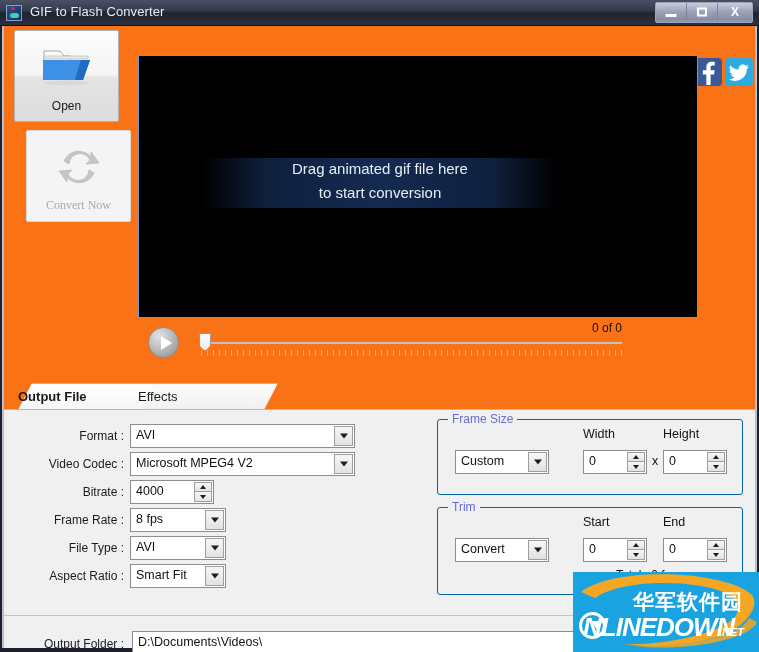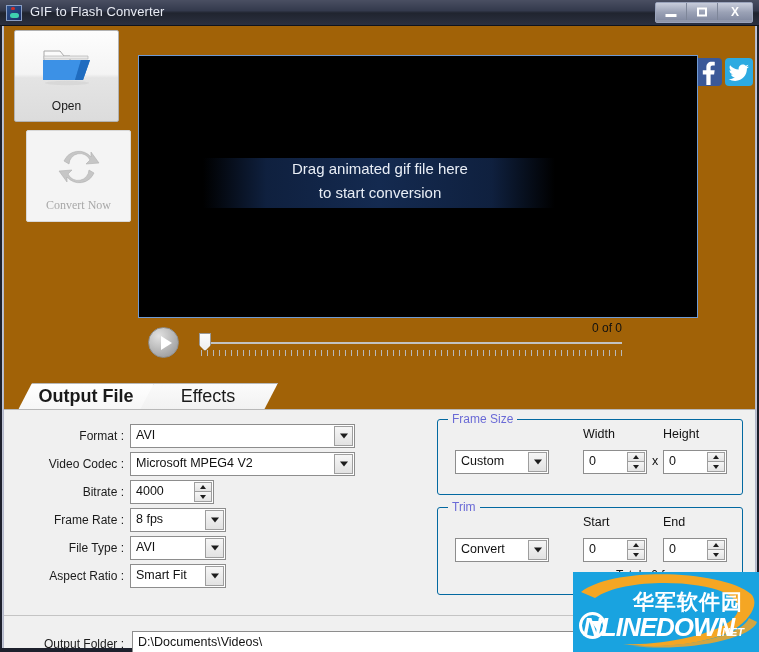--- a/index.html
+++ b/index.html
@@ -96,21 +96,21 @@
     background: linear-gradient(to left, #1d202c 0%, #1d202c 40%, #c3c7d6 55%, #aeb3c6 100%);
   }
   .frame-bottom {
     position: absolute; left: 0; bottom: 0;
     width: 759px; height: 4px;
     background: #1d202c;
   }
   .client {
     position: absolute; left: 4px; top: 26px;
     width: 751px; height: 622px;
-    background: #a16207;
+    background: #f97316;
     box-sizing: border-box;
   }
 
   
   .btn-open, .btn-convert {
     position: absolute;
     width: 105px; height: 92px;
     box-sizing: border-box;
     border: 1px solid #c0c0c0;
     border-radius: 2px;
@@ -256,23 +256,23 @@
   }
 
   
   .tabstrip {
     position: absolute; left: 0; top: 355px;
     width: 751px; height: 30px;
   }
   .tab {
     position: absolute; top: 2px; height: 27px;
     box-sizing: border-box;
-    font-size: 18px;
+    font-size: 13px;
     color: #1a1a1a;
-    display: flex; align-items: center; justify-content: center;
+    display: flex; align-items: center; justify-content: flex-start;
   }
   .tab-shape {
     position: absolute; left: 0; top: 0;
     width: 100%; height: 100%;
     background: linear-gradient(to bottom, #fbfbfb, #f1f1f1);
     border: 1px solid #b8b8b8;
     border-bottom: none;
     box-sizing: border-box;
     clip-path: polygon(14px 0, 100% 0, calc(100% - 14px) 100%, 0 100%);
   }

